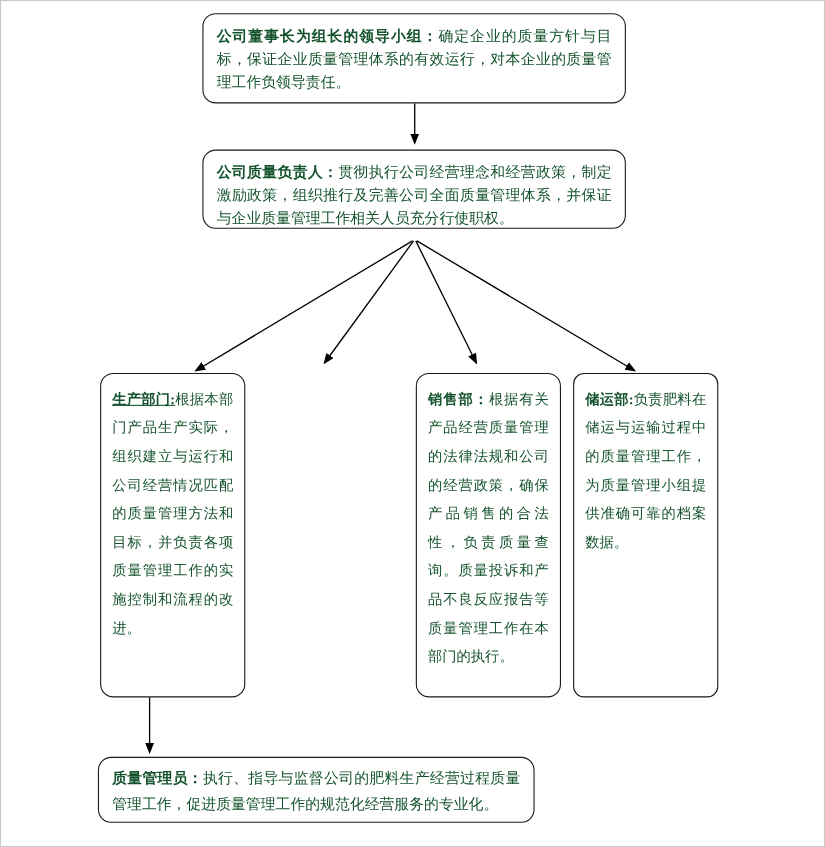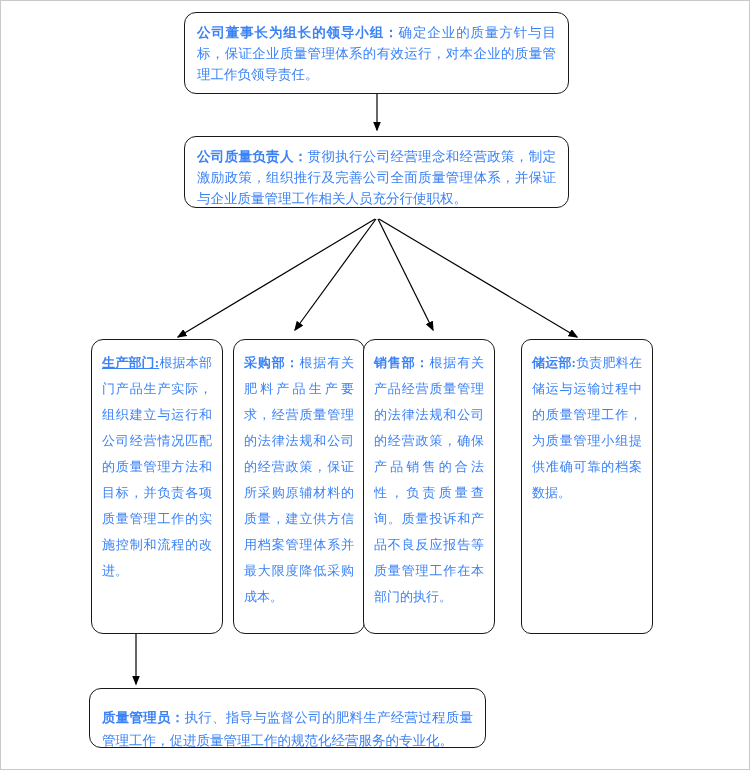--- a/index.html
+++ b/index.html
@@ -7,21 +7,21 @@
     padding: 0;
     background: #ffffff;
   }
   .canvas {
     position: relative;
     width: 748px;
     height: 768px;
     border: 1px solid #c9c9c9;
     background: #ffffff;
     font-family: "Liberation Serif", serif;
-    color: #3b82f6;
+    color: #14532d;
     overflow: hidden;
   }
   .arrow-layer {
     position: absolute;
     left: 0; top: 0;
     width: 750px; height: 770px;
     pointer-events: none;
   }
   .node {
     position: absolute;
@@ -38,34 +38,34 @@
   }
   
   .wide {
     padding: 9px 12px 8px 12px;
     font-size: 13.5px;
     line-height: 21px;
     text-align: justify;
   }
   .node-leadership   { left: 183px; top: 11px;  width: 385px; height: 82px; }
   .node-director     { left: 183px; top: 135px; width: 385px; height: 72px; }
-  .node-officer      { left: 88px;  top: 687px; width: 397px; height: 60px; padding-top: 17px; line-height: 23px; }
+  .node-officer      { left: 88px;  top: 687px; width: 397px; height: 60px; padding-top: 7px; line-height: 23px; }
   
   .col {
     width: 132px;
     height: 295px;
     top: 338px;
     padding: 10px 10px;
     font-size: 13px;
     line-height: 26px;
     text-align: justify;
   }
   .node-production { left: 90px; }
   .node-purchasing { left: 232px; }
-  .node-sales      { left: 362px; }
+  .node-sales      { left: 377px; }
   .node-storage    { left: 520px; border-radius: 10px; }
   .node-production .title { text-decoration: underline; }
 </style>
 </head>
 <body>
 
 <div class="canvas">
 
   <svg class="arrow-layer" viewBox="0 0 750 770" xmlns="http://www.w3.org/2000/svg">
     <defs>
@@ -92,25 +92,20 @@
       <span class="title">公司质量负责人：</span><span class="body">贯彻执行公司经营理念和经营政策，制定激励政策，组织推行及完善公司全面质量管理体系，并保证与企业质量管理工作相关人员充分行使职权。</span>
     </p>
   </div>
 
   <div class="node col node-production">
     <p>
       <span class="title">生产部门:</span><span class="body">根据本部门产品生产实际，组织建立与运行和公司经营情况匹配的质量管理方法和目标，并负责各项质量管理工作的实施控制和流程的改进。</span>
     </p>
   </div>
 
-  <div class="node col node-purchasing">
-    <p>
-      <span class="title">采购部：</span><span class="body">根据有关肥料产品生产要求，经营质量管理的法律法规和公司的经营政策，保证所采购原辅材料的质量，建立供方信用档案管理体系并最大限度降低采购成本。</span>
-    </p>
-  </div>
 
   <div class="node col node-sales">
     <p>
       <span class="title">销售部：</span><span class="body">根据有关产品经营质量管理的法律法规和公司的经营政策，确保产品销售的合法性，负责质量查询。质量投诉和产品不良反应报告等质量管理工作在本部门的执行。</span>
     </p>
   </div>
 
   <div class="node col node-storage">
     <p>
       <span class="title">储运部:</span><span class="body">负责肥料在储运与运输过程中的质量管理工作，为质量管理小组提供准确可靠的档案数据。</span>

